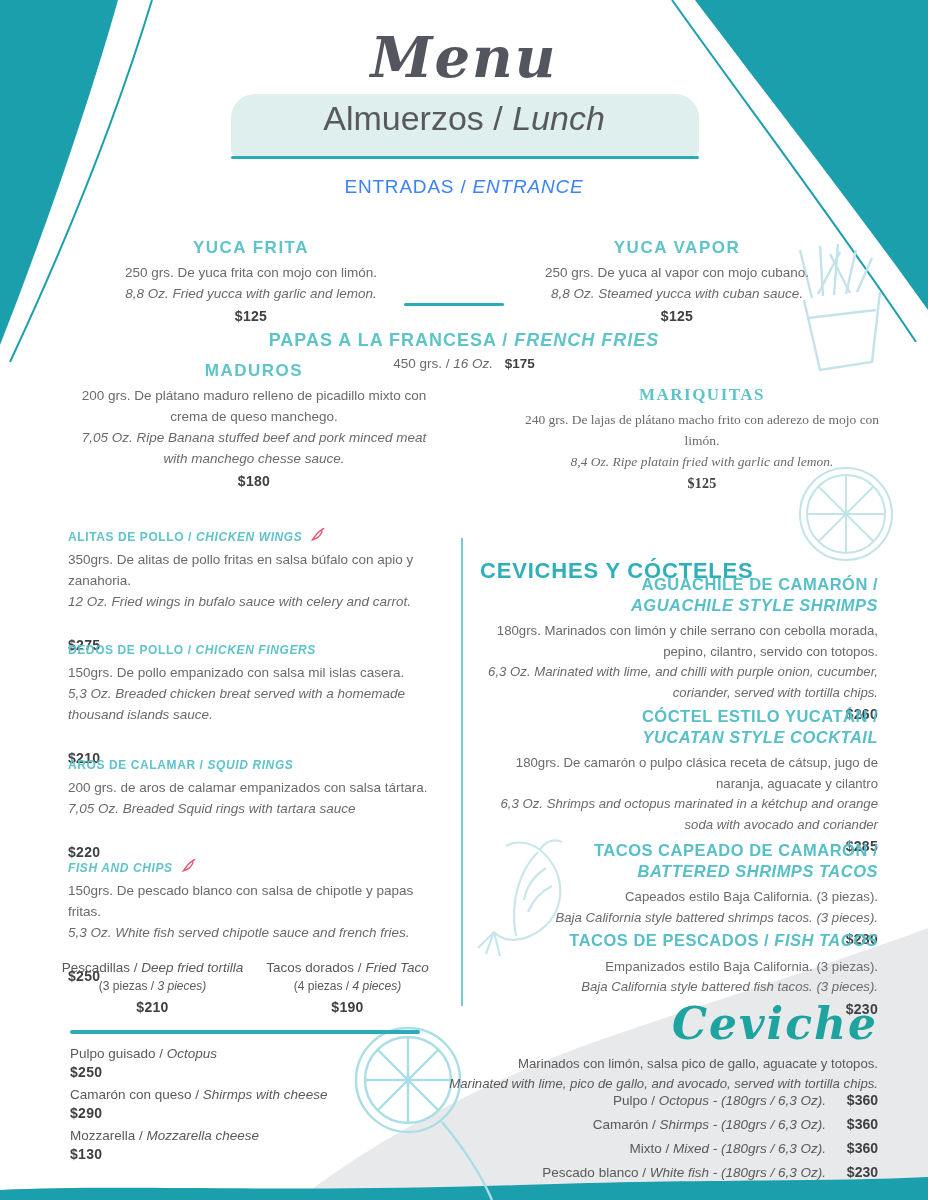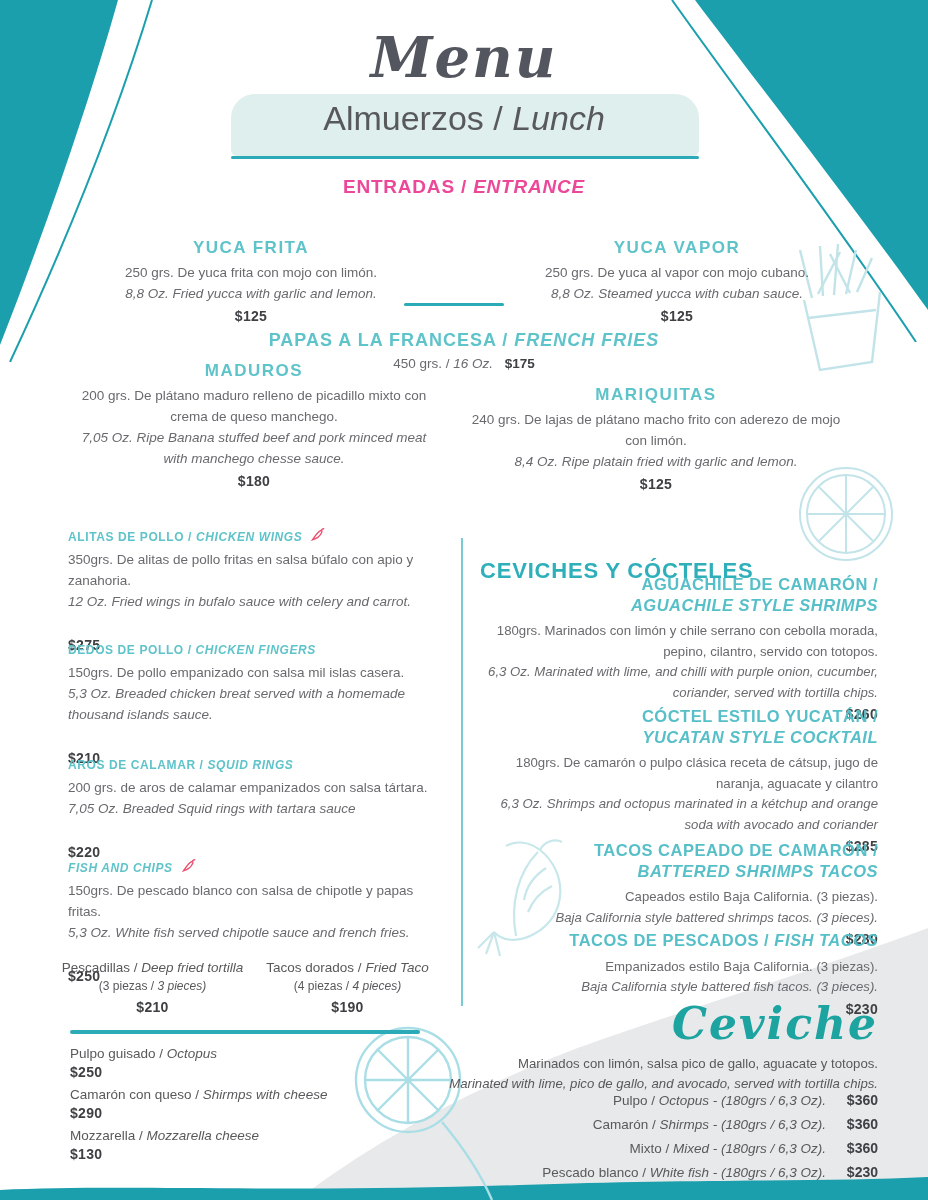--- a/index.html
+++ b/index.html
@@ -18,22 +18,22 @@
     font-size:56px;color:#54565f;letter-spacing:2px;
   }
   .mint-box{
     left:231px;top:94px;width:468px;height:62px;background:#dfefed;
     border-radius:24px 24px 6px 6px;
   }
   .subtitle{left:0;top:99px;width:928px;text-align:center;font-size:34px;color:#58595b;font-weight:400;}
   .hours{left:0;top:138px;width:928px;text-align:center;font-size:13px;color:#58595b;letter-spacing:.5px;}
   .rule-main{left:231px;top:156px;width:468px;height:3px;background:#2aabb7;border-radius:2px;}
   .entradas-head{
-    left:0;top:176px;width:928px;text-align:center;font-size:19px;font-weight:700;
-    color:#ec4899;letter-spacing:.8px;
+    left:0;top:176px;width:928px;text-align:center;font-size:19px;font-weight:400;
+    color:#3b82f6;letter-spacing:.8px;
   }
   
   .citem{position:absolute;text-align:center;z-index:2;}
   .ctitle{margin:0 0 5px 0;font-size:17px;font-weight:700;color:#5fc3ca;letter-spacing:1.5px;}
   .desc{margin:0;font-size:13.5px;line-height:1.55;color:#696a6e;}
   .price{margin:3px 0 0 0;font-size:14px;font-weight:700;color:#3e4043;letter-spacing:.3px;}
   .rule-short{left:404px;top:303px;width:100px;height:3px;background:#2aabb7;border-radius:2px;}
   .papas-head{left:0;top:330px;width:928px;text-align:center;font-size:18px;font-weight:700;color:#5fc3ca;letter-spacing:1px;}
   .papas-size{left:0;top:356px;width:928px;text-align:center;font-size:13.5px;color:#696a6e;}
   .papas-size .price-inline{font-weight:700;color:#3e4043;margin-left:8px;}
@@ -166,21 +166,21 @@
     <span class="price-inline">$175</span>
   </div>
 
   <section class="citem" style="left:68px;top:361px;width:372px;">
     <h3 class="ctitle">MADUROS</h3>
     <p class="desc">200 grs. De plátano maduro relleno de picadillo mixto con crema de queso manchego.</p>
     <p class="desc it">7,05 Oz. Ripe Banana stuffed beef and pork minced meat with manchego chesse sauce.</p>
     <p class="price">$180</p>
   </section>
 
-  <section class="citem" style="left:470px;top:385px;width:372px;">
+  <section class="citem" style="left:516px;top:385px;width:372px;font-family:Liberation Serif, serif;">
     <h3 class="ctitle">MARIQUITAS</h3>
     <p class="desc">240 grs. De lajas de plátano macho frito con aderezo de mojo con limón.</p>
     <p class="desc it">8,4 Oz. Ripe platain fried with garlic and lemon.</p>
     <p class="price">$125</p>
   </section>
 
   <section class="litem" style="top:527px;">
     <h3 class="ltitle">
       <span>ALITAS DE POLLO /</span>
       <span class="it">CHICKEN WINGS</span>

